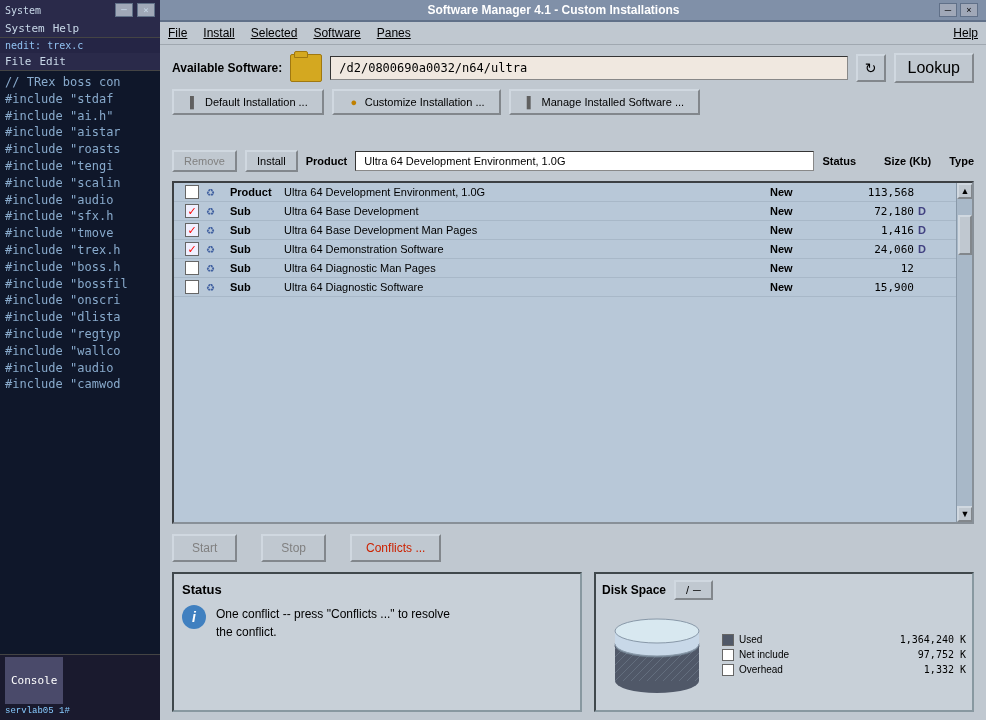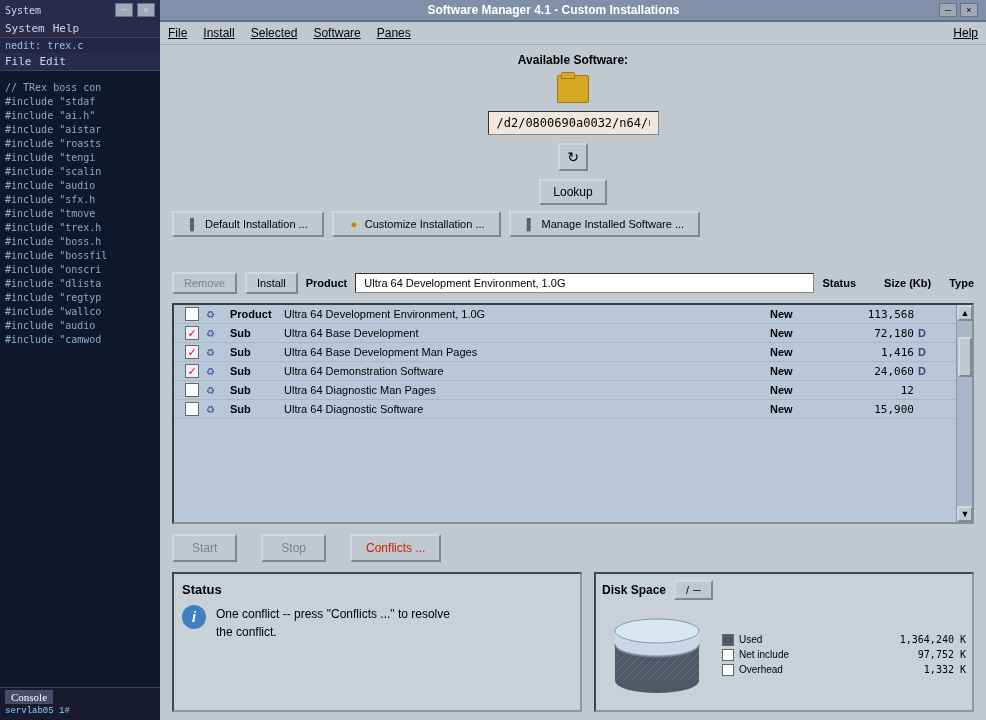--- a/index.html
+++ b/index.html
@@ -45,43 +45,42 @@
 
     .nedit-label {
       color: #90c0f0;
       font-size: 10px;
       padding: 2px 5px;
       background: #252545;
     }
 
     .code-area {
       flex: 1;
-      padding: 10px 5px;
+      padding: 3px 5px;
       font-family: monospace;
-      font-size: 10px;
+      font-size: 12px;
       color: #88aacc;
       line-height: 1.4;
       overflow: hidden;
     }
 
     .code-line { white-space: nowrap; }
 
     .bottom-console {
       background: #1a1a2e;
       padding: 2px 5px;
       border-top: 1px solid #444;
     }
 
     .console-label {
       background: #4a4a6a;
       color: white;
-      padding: 1px 6px;
+      padding: 17px 6px;
       font-size: 11px;
       display: inline-block;
-      font-family: Liberation Serif, serif;
     }
 
     .console-text {
       color: #88ccff;
       font-size: 9px;
       font-family: Liberation Mono, monospace;
       padding: 2px 0;
     }
 
     
@@ -154,21 +153,20 @@
       display: flex;
       flex-direction: column;
       gap: 6px;
     }
 
     
     .avail-software-row {
       display: flex;
       align-items: center;
       gap: 8px;
-      flex-direction: column;
     }
 
     .avail-label {
       font-size: 12px;
       font-weight: bold;
       white-space: nowrap;
     }
 
     .folder-icon {
       width: 32px;
@@ -213,21 +211,21 @@
       align-items: center;
       justify-content: center;
       font-size: 14px;
     }
 
     .lookup-btn {
       background: #c0c8d0;
       border: 2px outset #d0d8e0;
       padding: 4px 12px;
       cursor: pointer;
-      font-size: 12px;
+      font-size: 16px;
       white-space: nowrap;
     }
 
     
     .buttons-row {
       display: flex;
       gap: 8px;
       align-items: center;
     }
 

